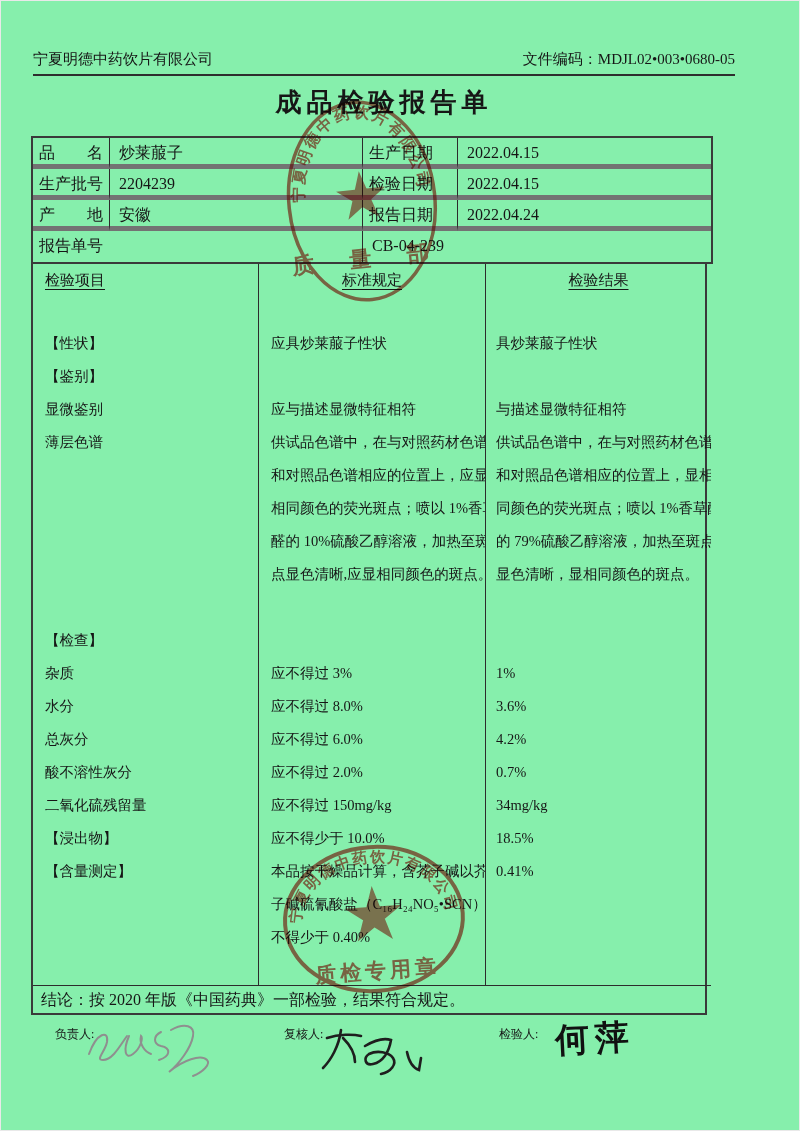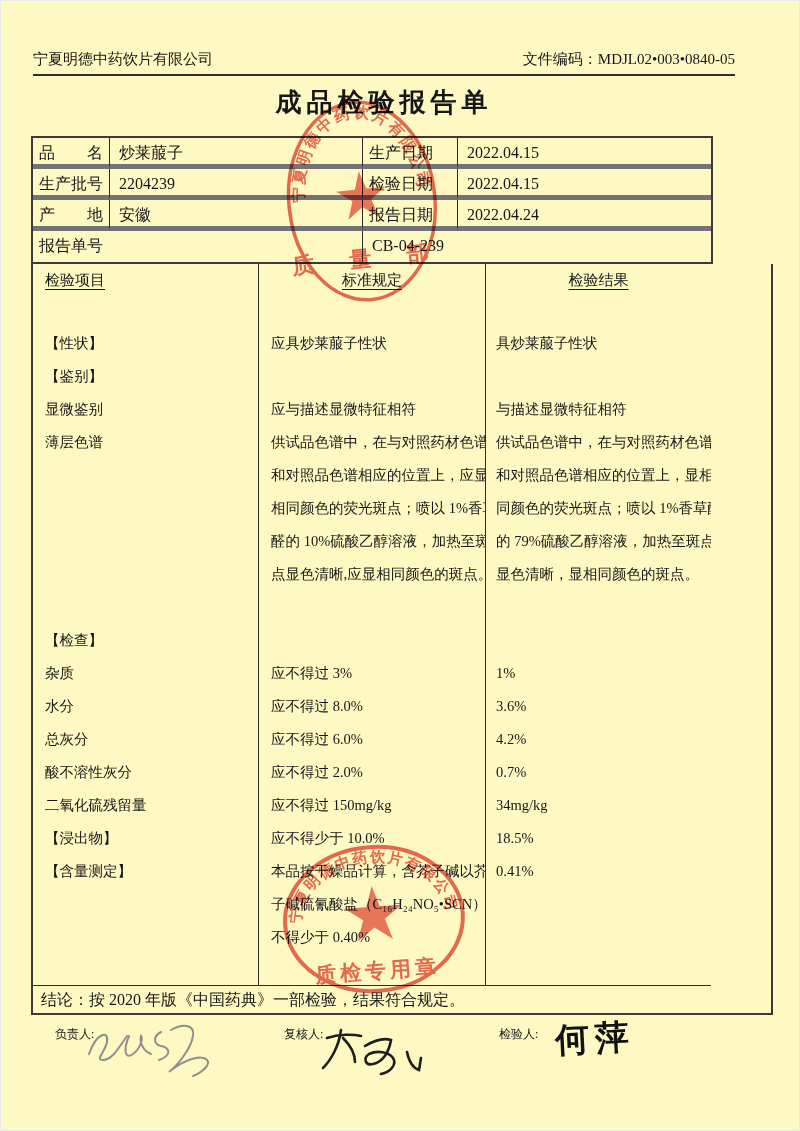--- a/index.html
+++ b/index.html
@@ -1,18 +1,18 @@
 <!DOCTYPE html>
 <html><head>
 <meta charset="utf-8">
 <style>
   * { box-sizing: border-box; margin: 0; padding: 0; }
   html, body { background: #ffffff; }
   .page {
-    position: relative; width: 800px; height: 1131px; background: #fef9c3;
+    position: relative; width: 800px; height: 1131px; background: #86efac;
     font-family: "Liberation Serif", "DejaVu Serif", serif;
     color: #161616; overflow: hidden;
     box-shadow: inset 0 0 0 1px #e9e9e9;
   }
   
   .hdr {
     position: absolute; left: 33px; top: 50px; width: 702px;
     display: flex; justify-content: space-between; align-items: flex-end;
     font-size: 15px; padding-bottom: 5px; border-bottom: 2px solid #2e2e2e;
   }
@@ -28,21 +28,21 @@
   }
   .cell { height: 31px; line-height: 30px; font-size: 16px; white-space: nowrap; overflow: hidden; }
   .lab { padding: 0 6px; }
   .val { padding: 0 9px; }
   .br { border-right: 1px solid #2c2c2c; }
   .bb { border-bottom: 5px solid #737373; }
   .sp2a { grid-column: 1 / 3; }
   .sp2b { grid-column: 3 / 5; }
   
   .t2 {
-    position: absolute; left: 31px; top: 264px; width: 742px;
+    position: absolute; left: 31px; top: 264px; width: 676px;
     border: 2px solid #3a3a3a; border-top: none; display: grid;
     grid-template-columns: 226px 227px 225px;
   }
   .th { height: 33px; line-height: 33px; font-size: 15px; text-align: center; }
   .th.first { text-align: left; padding-left: 12px; }
   .th span { text-decoration: underline; text-underline-offset: 4px; }
   .bodycol { height: 688px; padding-top: 30px; font-size: 14.5px; overflow: hidden; }
   .c0 { padding-left: 12px; }
   .c1 { padding-left: 12px; }
   .c2 { padding-left: 10px; }
@@ -68,21 +68,21 @@
   .stamp2 { left: 278px; top: 840px; transform: rotate(-4deg); }
   .stamp text { font-family: "Liberation Serif", "DejaVu Serif", serif; font-weight: bold; }
 </style>
 </head>
 <body>
 
 <div class="page" style="--stamp: #dd4a40;">
 
   <div class="hdr">
     <span>宁夏明德中药饮片有限公司</span>
-    <span>文件编码：MDJL02•003•0840-05</span>
+    <span>文件编码：MDJL02•003•0680-05</span>
   </div>
 
   <div class="title">成品检验报告单</div>
 
   <div class="t1">
     <div class="cell lab br bb">品　　名</div>
     <div class="cell val br bb">炒莱菔子</div>
     <div class="cell lab br bb">生产日期</div>
     <div class="cell val bb">2022.04.15</div>
 

